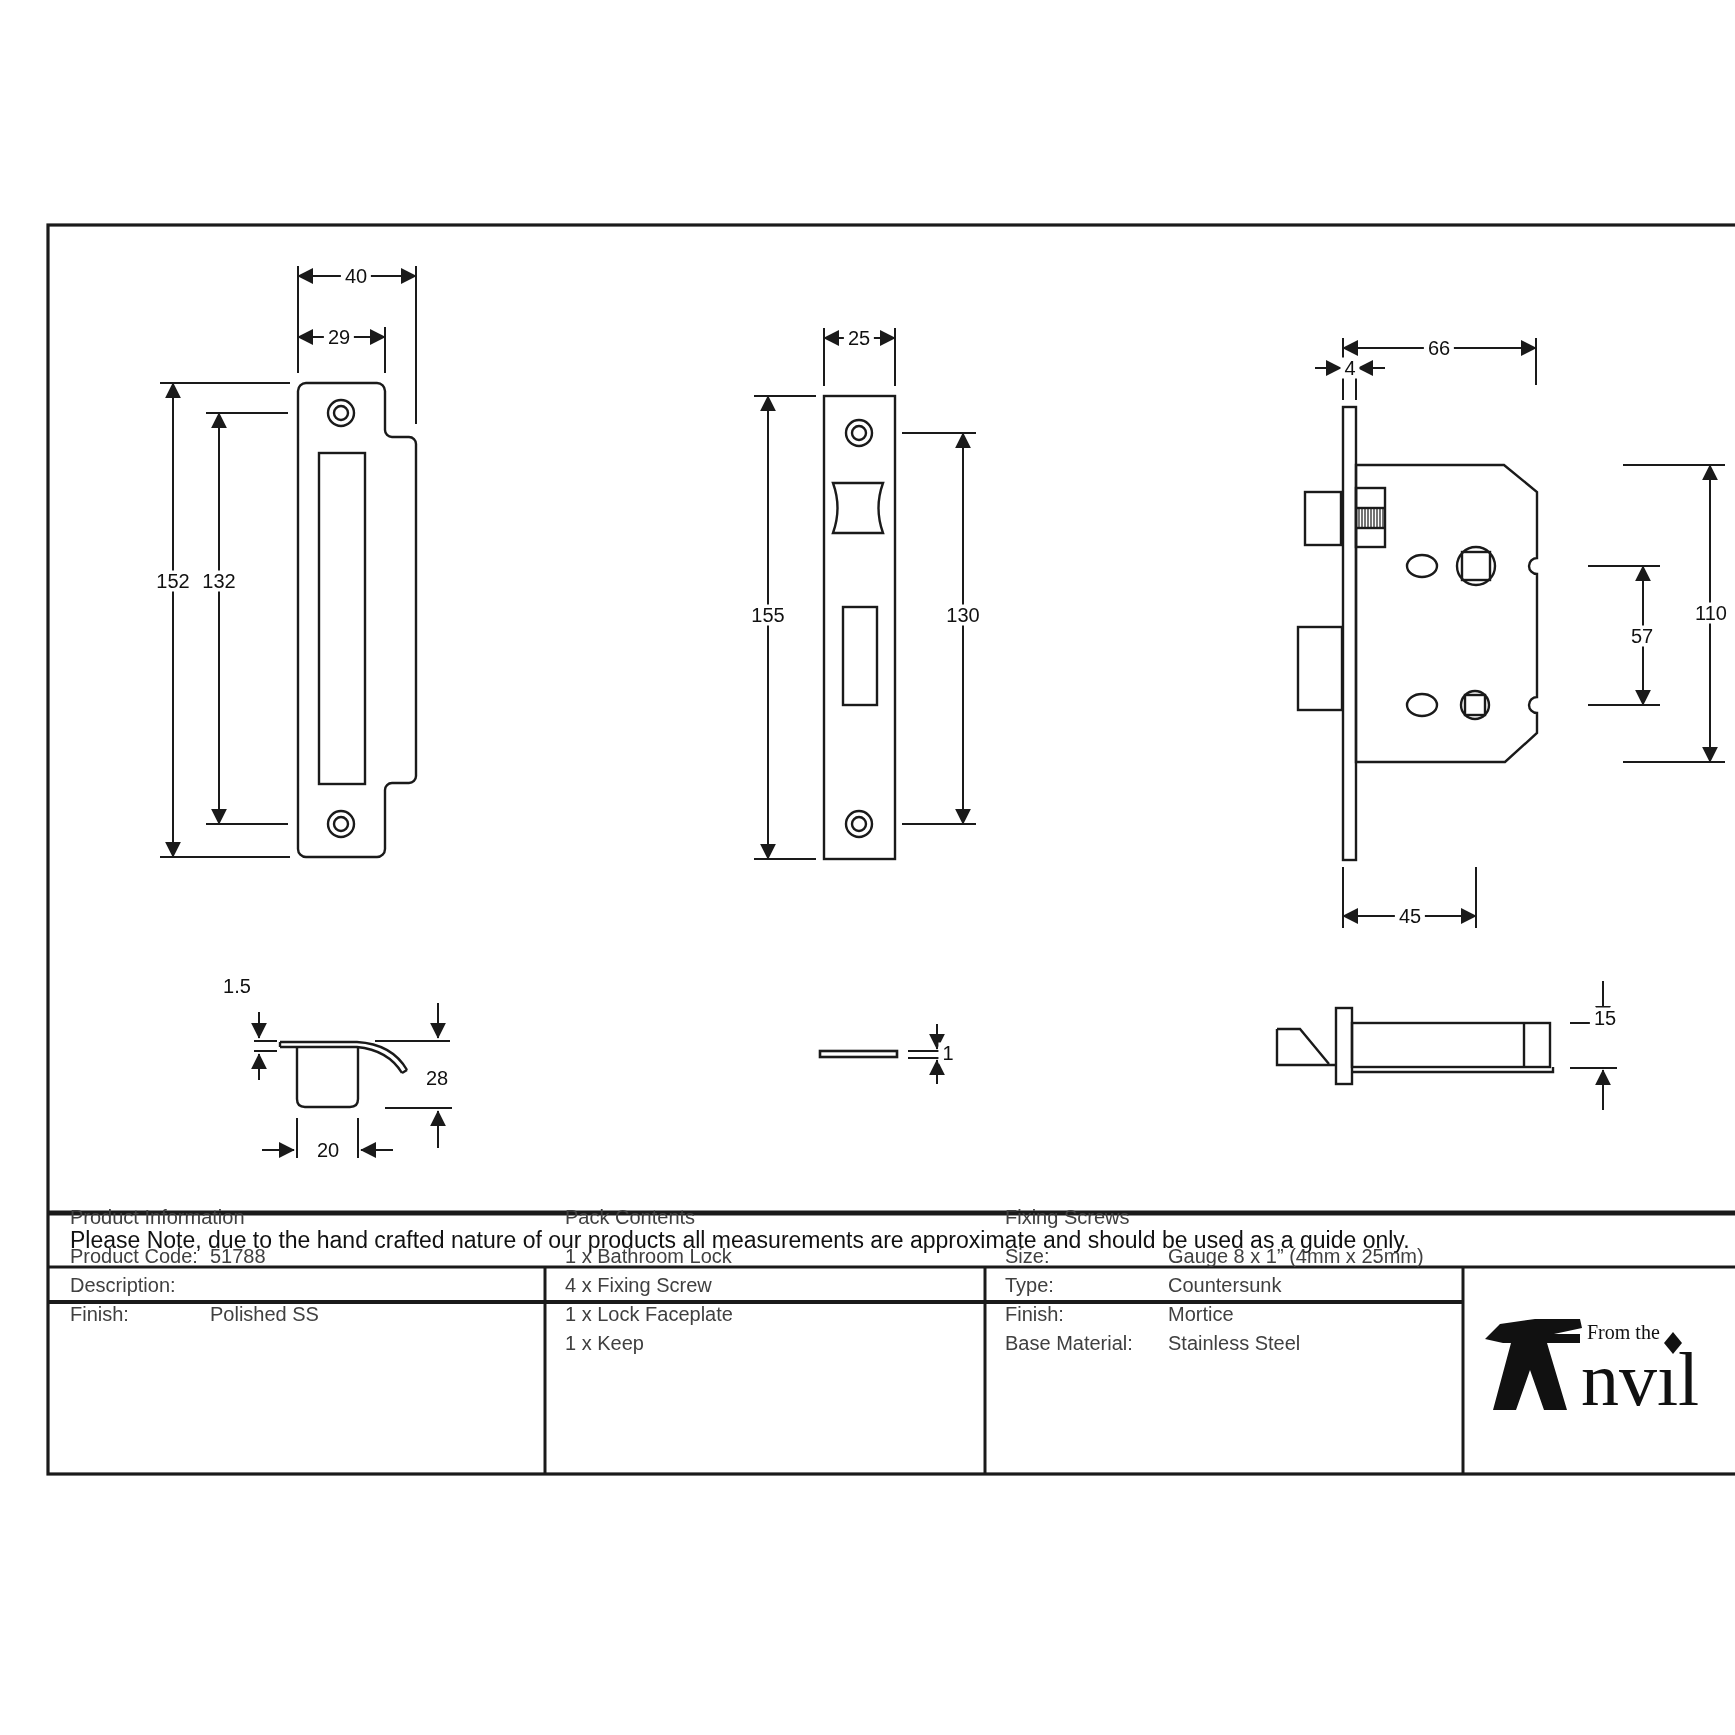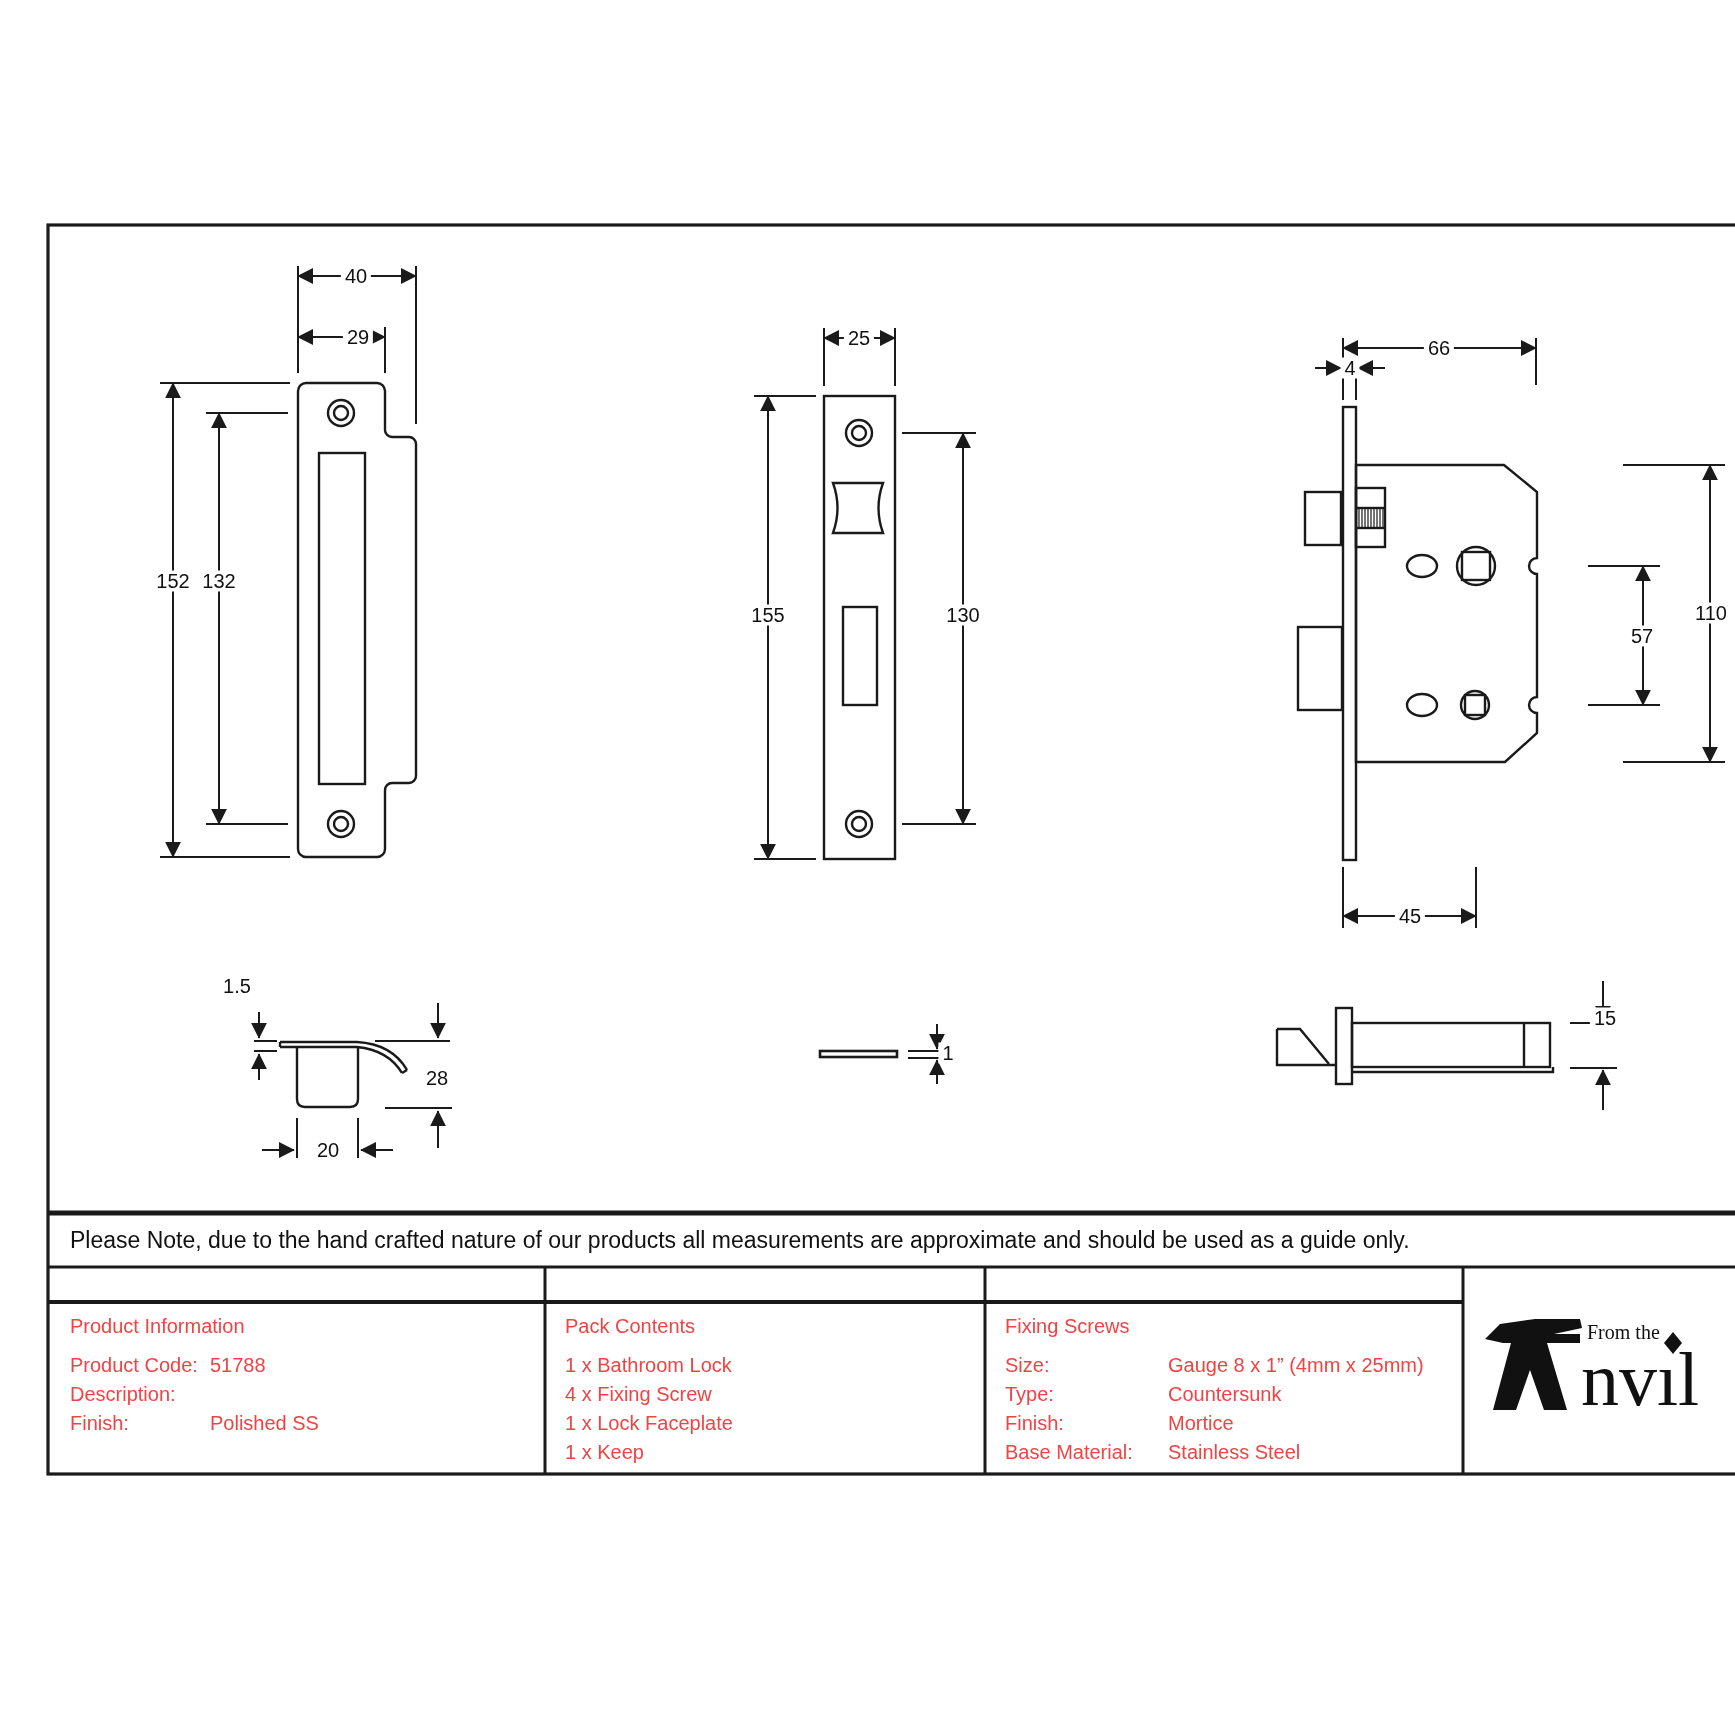--- a/index.html
+++ b/index.html
@@ -3,21 +3,21 @@
 <meta charset="utf-8">
 <style>
   html,body{margin:0;padding:0;background:#fff;}
   .page{position:relative;width:1735px;height:1735px;background:#ffffff;
         font-family:"Liberation Sans",sans-serif;color:#111;overflow:hidden;margin-left:40px;}
   svg.draw{position:absolute;left:0;top:0;}
   .dim-label{position:absolute;transform:translate(-50%,-50%);background:#fff;
              padding:0 4px;font-size:20px;line-height:1.05;color:#111;white-space:nowrap;}
   .note{position:absolute;left:30px;top:1240px;transform:translateY(-50%);
         font-size:23px;color:#111;}
-  .tcell{position:absolute;top:1308px;height:207px;font-size:20px;color:#ef4444;}
+  .tcell{position:absolute;top:1199px;height:207px;font-size:20px;color:#404040;}
   .tcell .hd{padding-top:7px;height:28px;font-size:20px;}
   .tcell .bd{padding-top:8px;}
   .kv{display:flex;line-height:29px;}
   .kv .k{flex:none;}
   .c1 .k{width:140px;} .c1 .v{width:258px;}
   .c3 .k{width:163px;}
   .li{line-height:29px;}
   .logo-box{position:absolute;left:1443px;top:1312px;width:276px;height:104px;}
 </style>
 </head>
@@ -168,21 +168,21 @@
       <g stroke-width="2">
         <line x1="1530" y1="1023" x2="1577" y2="1023"></line>
         <line x1="1530" y1="1068" x2="1577" y2="1068"></line>
         <line x1="1563" y1="981" x2="1563" y2="1021" marker-end="url(#arr)"></line>
         <line x1="1563" y1="1110" x2="1563" y2="1070" marker-end="url(#arr)"></line>
       </g>
     </g>
   </svg>
 
   <span class="dim-label" style="left:316px;top:276px">40</span>
-  <span class="dim-label" style="left:318px;top:337px">29</span>
+  <span class="dim-label" style="left:299px;top:337px">29</span>
   <span class="dim-label" style="left:133px;top:581px">152</span>
   <span class="dim-label" style="left:179px;top:581px">132</span>
   <span class="dim-label" style="left:819px;top:338px">25</span>
   <span class="dim-label" style="left:728px;top:615px">155</span>
   <span class="dim-label" style="left:923px;top:615px">130</span>
   <span class="dim-label" style="left:1399px;top:348px">66</span>
   <span class="dim-label" style="left:1310px;top:368px">4</span>
   <span class="dim-label" style="left:1671px;top:613px">110</span>
   <span class="dim-label" style="left:1602px;top:636px">57</span>
   <span class="dim-label" style="left:1370px;top:916px">45</span>

